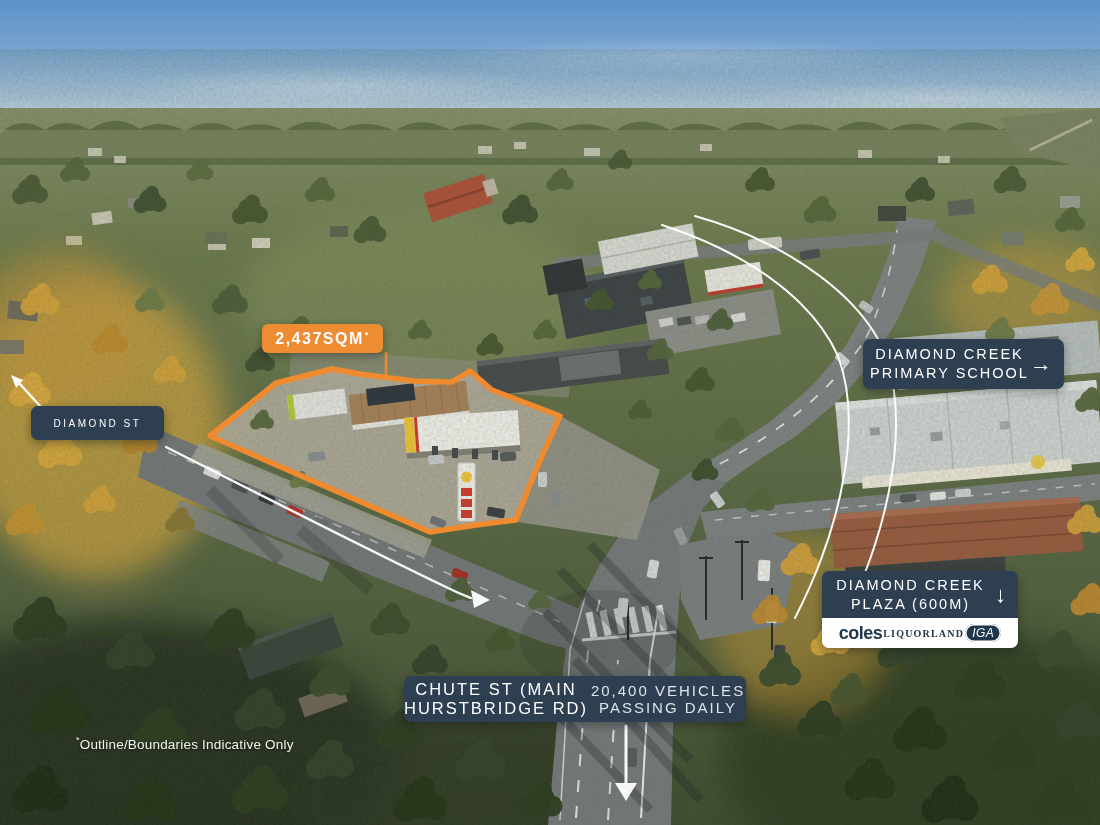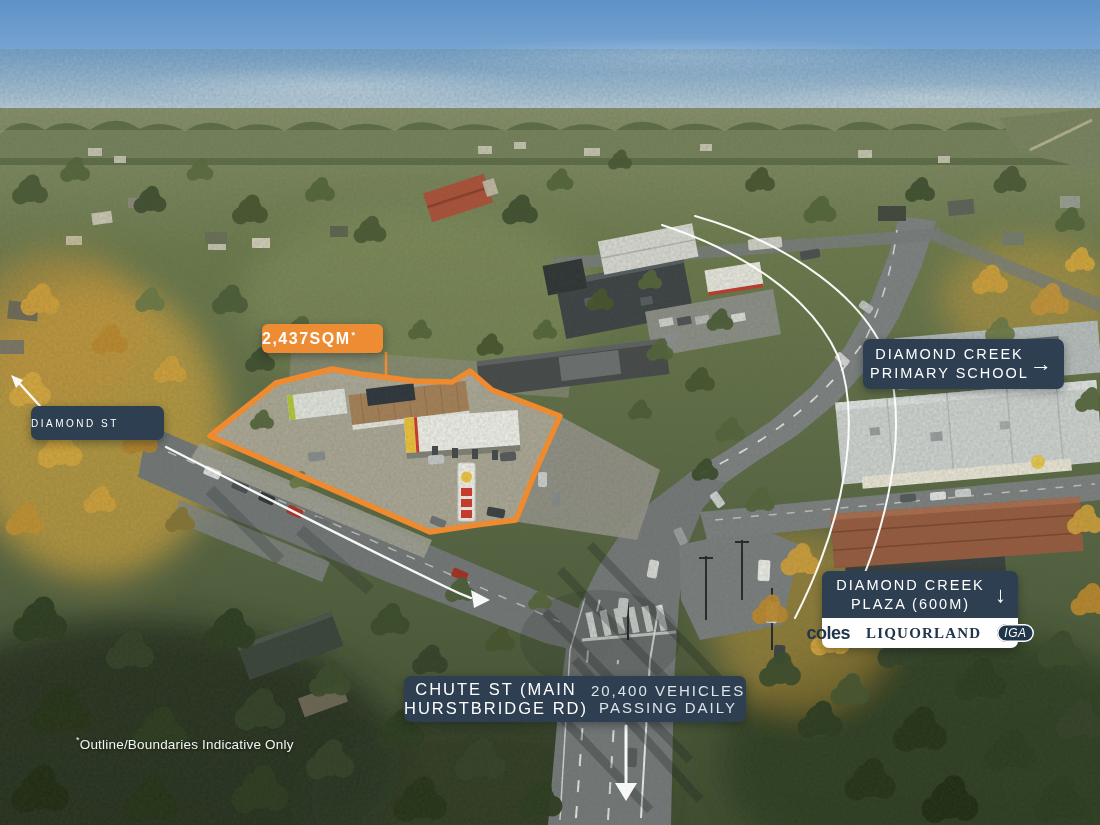--- a/index.html
+++ b/index.html
@@ -6,40 +6,40 @@
   .scene{position:relative;width:1100px;height:825px;overflow:hidden;background:#5a6a43;
          font-family:"Liberation Sans",sans-serif;}
   .sky{position:absolute;left:0;top:0;width:1100px;height:140px;
        background:
          radial-gradient(ellipse 300px 30px at 30% 62%, rgba(255,255,255,.28), transparent 70%),
          radial-gradient(ellipse 360px 26px at 62% 40%, rgba(255,255,255,.22), transparent 70%),
          radial-gradient(ellipse 260px 22px at 85% 70%, rgba(255,255,255,.25), transparent 70%),
          linear-gradient(180deg,#5d92c8 0%,#79a5d1 38%,#a7c2db 68%,#d4e0e8 90%,#e9eef0 100%);}
   .art{position:absolute;left:0;top:0;}
   .label{position:absolute;background:#2d3f50;color:#fff;border-radius:7px;
-         display:flex;align-items:center;justify-content:flex-start;
+         display:flex;align-items:center;justify-content:center;
          box-shadow:0 3px 10px rgba(10,15,20,.38);text-align:center;}
   .lbl-area{left:262px;top:324px;width:121px;height:29px;background:#ED8C33;border-radius:6px;
             font-size:16px;letter-spacing:1.5px;font-weight:bold;}
   .lbl-area sup{font-size:9px;margin-left:1px;transform:translateY(-4px);}
   .lbl-diamond{left:31px;top:406px;width:133px;height:34px;font-size:10px;letter-spacing:2.5px;}
   .lbl-school{left:863px;top:339px;width:201px;height:50px;font-size:14.5px;letter-spacing:2px;
               line-height:19px;padding-right:0;}
   .lbl-school .txt{flex:1;padding-left:6px;}
   .arrow-glyph{font-size:22px;line-height:22px;margin:0 10px 0 0;font-weight:bold;}
   .lbl-plaza{left:822px;top:571px;width:196px;height:77px;flex-direction:column;padding:0;
              background:transparent;box-shadow:0 3px 10px rgba(10,15,20,.38);}
   .plaza-top{background:#2d3f50;width:100%;height:47px;border-radius:7px 7px 0 0;
              display:flex;align-items:center;font-size:14.5px;letter-spacing:2px;line-height:19px;}
   .plaza-top .txt{flex:1;padding-left:4px;}
   .plaza-logos{background:#fff;width:100%;height:30px;border-radius:0 0 7px 7px;
-               display:flex;align-items:center;justify-content:center;gap:16px;}
+               display:flex;align-items:center;justify-content:center;gap:1px;}
   .logo-coles{color:#20364a;font-weight:bold;font-size:18px;letter-spacing:-.5px;}
   .logo-liquorland{color:#20364a;font-family:"Liberation Serif",serif;font-weight:bold;
-                   font-size:15px;letter-spacing:1.2px;}
+                   font-size:10px;letter-spacing:1.2px;}
   .logo-iga{background:#20364a;color:#fff;font-style:italic;font-weight:normal;font-size:12px;
             padding:2px 7px;border-radius:10px;box-shadow:inset 0 0 0 1.5px #fff;letter-spacing:.5px;}
   .lbl-chute{left:404px;top:676px;width:342px;height:46px;flex-direction:row;gap:2px;}
   .chute-1{font-size:16.5px;letter-spacing:2px;}
   .chute-2{font-size:15px;letter-spacing:2px;color:#dde4ea;}
   .disclaimer{position:absolute;left:76px;top:735px;color:#f2f4f0;font-size:13.5px;
               text-shadow:0 1px 3px rgba(0,0,0,.55);letter-spacing:.2px;}
   .disclaimer sup{font-size:9px;}
 </style>
 </head>

